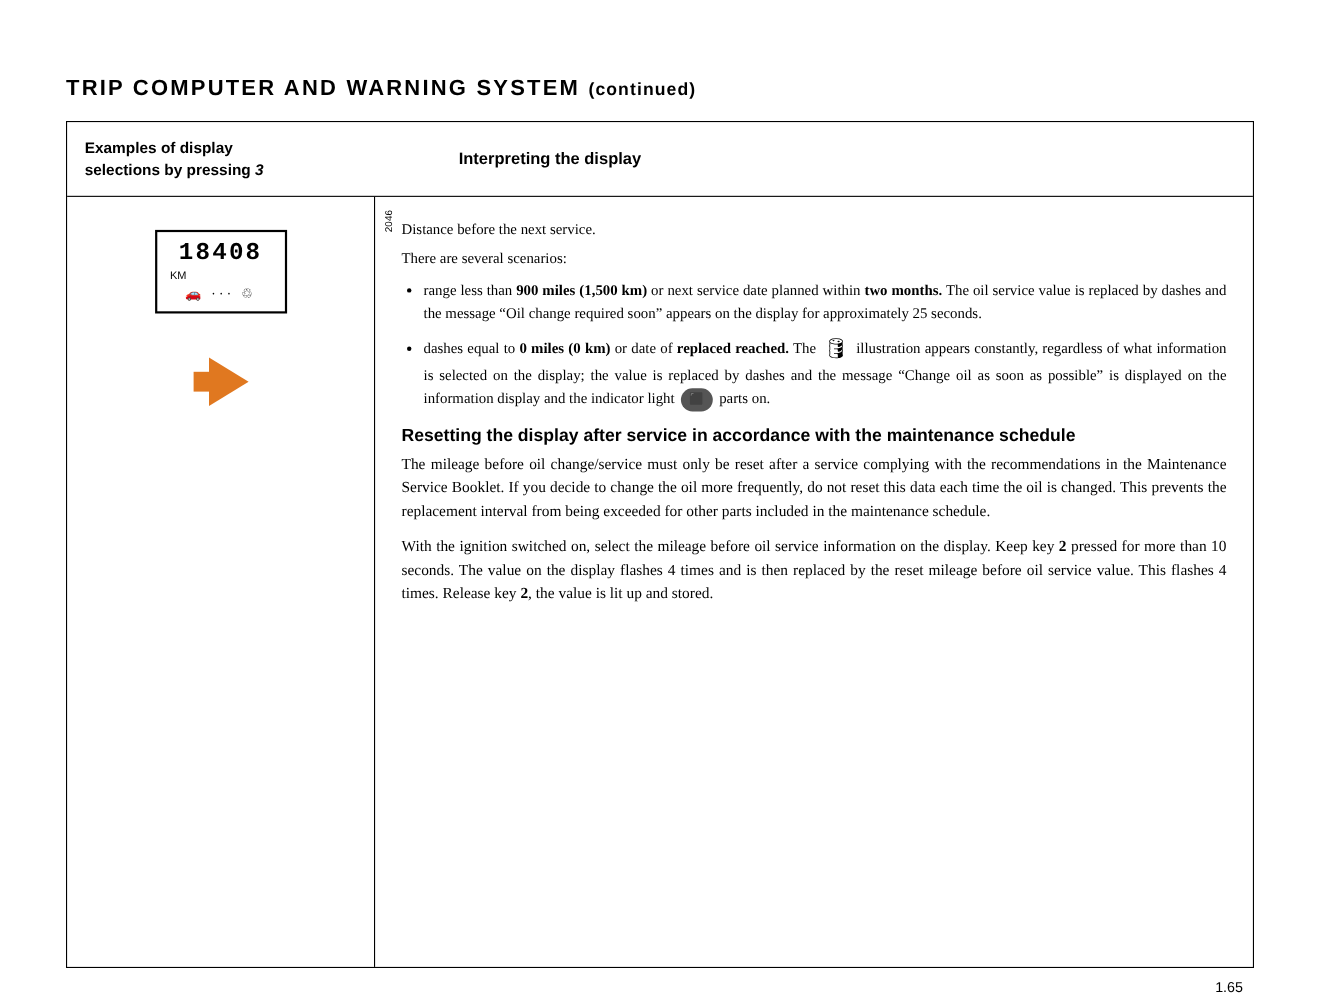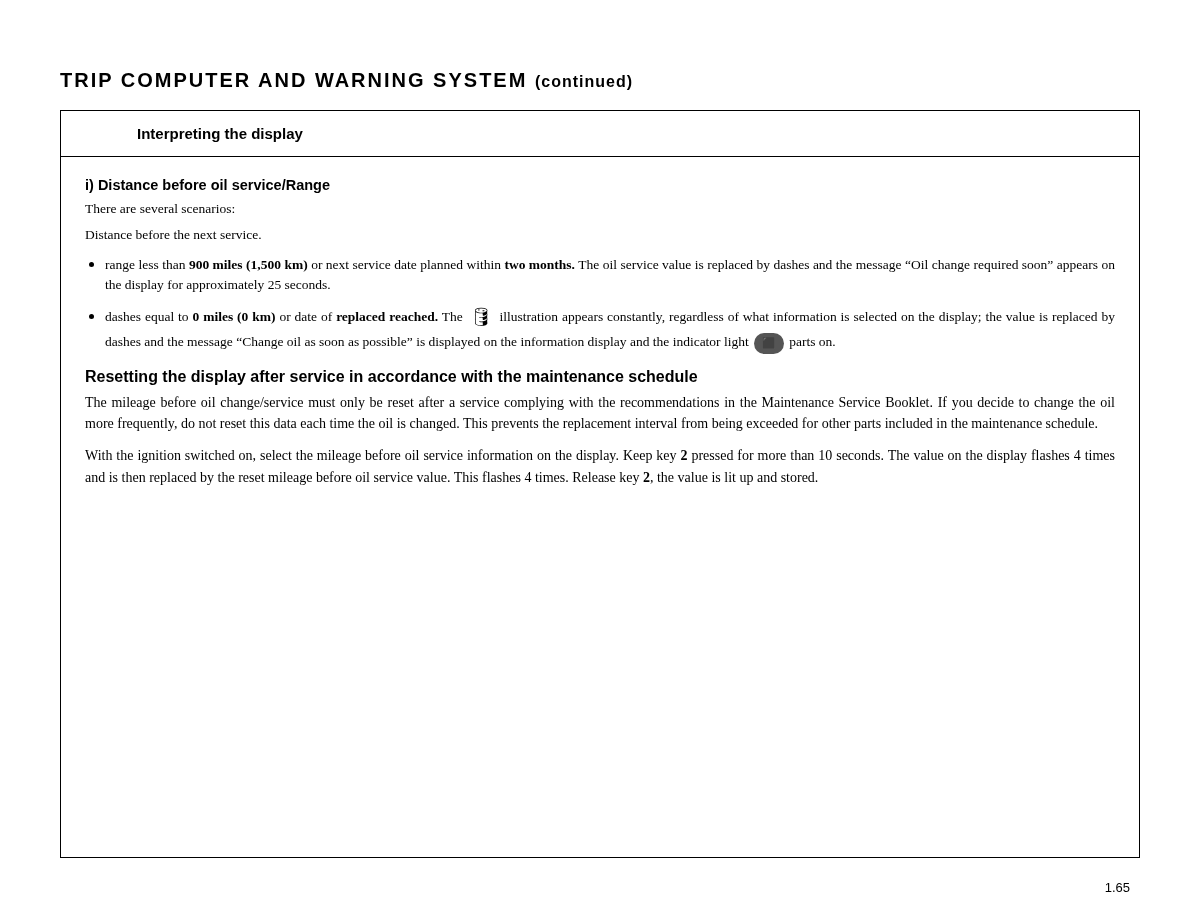--- a/index.html
+++ b/index.html
@@ -191,21 +191,21 @@
       font-size: 11px;
       vertical-align: middle;
       margin: 0 2px;
       font-family: Arial, sans-serif;
     }
 
     .page-number {
       text-align: right;
       font-size: 13px;
       font-family: Arial, sans-serif;
-      margin-top: 22px;
+      margin-top: 10px;
       padding-right: 10px;
     }
 
     .left-content-wrapper {
       display: flex;
       align-items: flex-start;
       gap: 0;
     }
   </style>
 </head>
@@ -214,36 +214,60 @@
 <div>
 
   <div class="page-title">
     <span>TRIP  COMPUTER  AND  WARNING  SYSTEM</span>
     <span class="continued">(continued)</span>
   </div>
 
   <div class="outer-box">
 
     <div class="header-row">
+      <div class="header-left">
+        <span>Examples of display</span><br>
+        <span>selections by pressing</span> <em>3</em>
+      </div>
       <div class="header-right">
         <span>Interpreting the display</span>
       </div>
     </div>
 
     <div class="content-row">
 
+      <div class="left-panel">
+        <div class="left-content-wrapper">
+
+          <div class="lcd-display">
+            <span class="lcd-number">18408</span>
+            <span class="lcd-km">KM</span>
+            <div class="lcd-icons">
+              <span>🚗</span>
+              <span>···</span>
+              <span>♲</span>
+            </div>
+          </div>
+
+          <div class="side-number">2046</div>
+        </div>
+
+        <div class="arrow-area" style="margin-top:40px;">
+          <div style="display:flex;align-items:center;">
+            <div style="width:14px;height:18px;background:#e07820;"></div>
+            <div style="width:0;height:0;border-top:22px solid transparent;border-bottom:22px solid transparent;border-left:36px solid #e07820;"></div>
+          </div>
+        </div>
+      </div>
 
       <div class="right-panel">
 
-        <div class="section-title">
-          <span>i)  Distance before oil service/Range</span>
-        </div>
-
+
+        <p class="intro-text">Distance before the next service.</p>
         <p class="intro-text">There are several scenarios:</p>
-        <p class="intro-text">Distance before the next service.</p>
 
         <ul class="bullet-list">
           <li class="bullet-item">
             <span>range less than </span><strong>900 miles (1,500 km)</strong><span> or next service date planned within </span><strong>two months.</strong><span> The oil service value is replaced by dashes and the message “Oil change required soon” appears on the display for approximately 25 seconds.</span>
           </li>
           <li class="bullet-item">
             <span>dashes equal to </span><strong>0 miles (0 km)</strong><span> or date of </span><strong>replaced reached.</strong><span> The</span>
             <span class="oil-can-icon" title="oil can">🛢</span>
             <span>illustration appears constantly, regardless of what information is selected on the display; the value is replaced by dashes and the message “Change oil as soon as possible” is displayed on the information display and the indicator light</span>
             <span class="indicator-icon">⬛</span>

